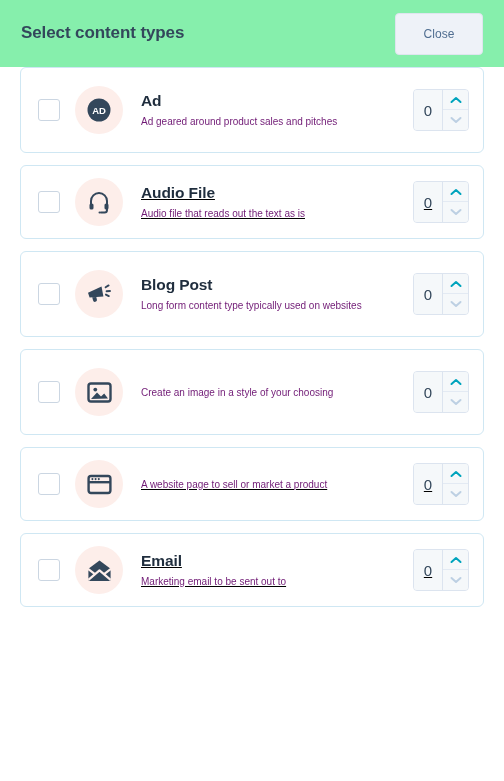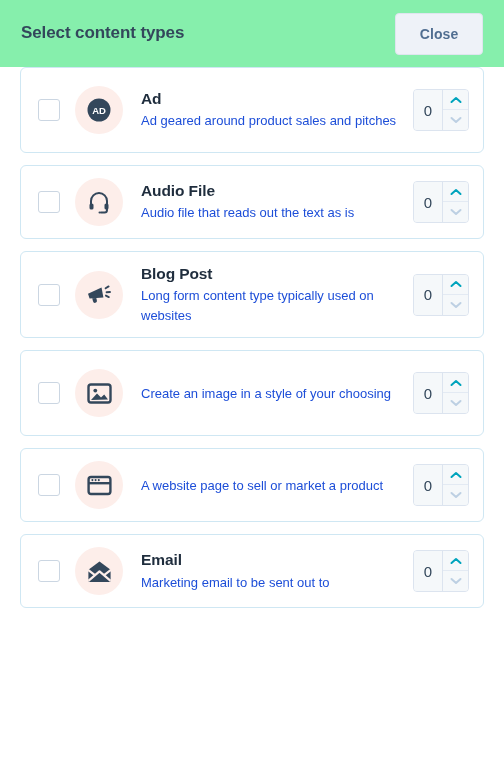--- a/index.html
+++ b/index.html
@@ -37,22 +37,22 @@
     font-weight: bold;
     color: #33475b;
     letter-spacing: -0.1px;
     line-height: 1.2;
   }
   .close-button {
     background: #eef2f8;
     border: 1px solid #dfe5ef;
     border-radius: 4px;
     color: #506e91;
-    font-size: 14px;
-    font-weight: bold;
+    font-size: 12px;
+    font-weight: normal;
     font-family: inherit;
     padding: 0 22px;
     height: 42px;
     min-width: 88px;
     cursor: pointer;
     letter-spacing: 0.1px;
   }
 
   
   .modal-body {
@@ -81,21 +81,21 @@
   .type-card {
     background: #ffffff;
     border: 1px solid #cfe7f3;
     border-radius: 6px;
     display: flex;
     align-items: center;
     padding: 12px 14px 12px 12px;
     min-height: 86px;
     cursor: pointer;
   }
-  .type-card.compact { min-height: 73px; }
+  .type-card.compact { min-height: 73px; text-decoration: underline; }
 
   .card-checkbox {
     flex: 0 0 auto;
     width: 22px;
     height: 22px;
     border: 1.5px solid #cbd6e2;
     border-radius: 3px;
     background: #ffffff;
     margin-right: 15px;
     margin-left: 5px;
@@ -122,22 +122,22 @@
   }
   .card-name {
     font-size: 15.5px;
     font-weight: bold;
     color: #1f2d3d;
     line-height: 1.25;
     margin-bottom: 3px;
     letter-spacing: -0.1px;
   }
   .card-desc {
-    font-size: 13px;
-    color: #1d4ed8;
+    font-size: 10px;
+    color: #701a75;
     line-height: 1.5;
   }
 
   
   .stepper {
     flex: 0 0 auto;
     display: flex;
     align-items: stretch;
     width: 56px;
     height: 42px;

